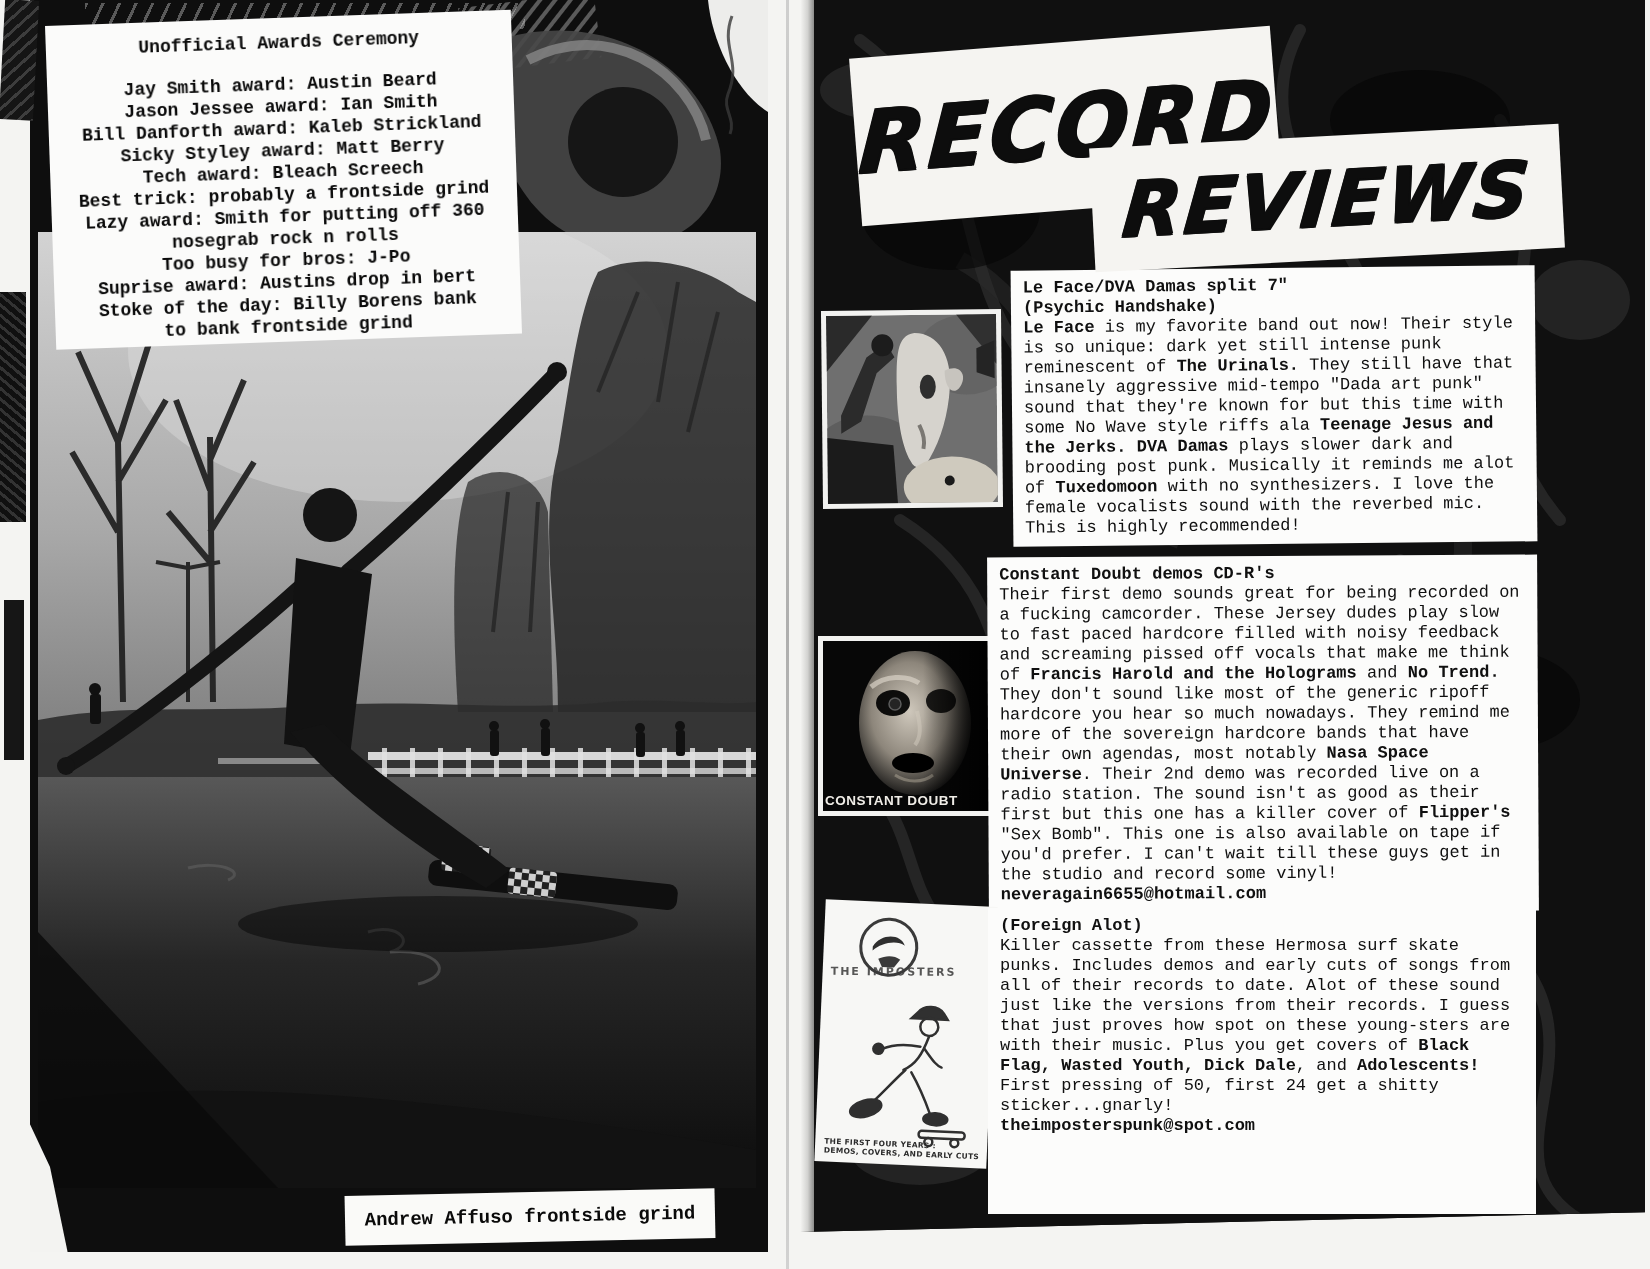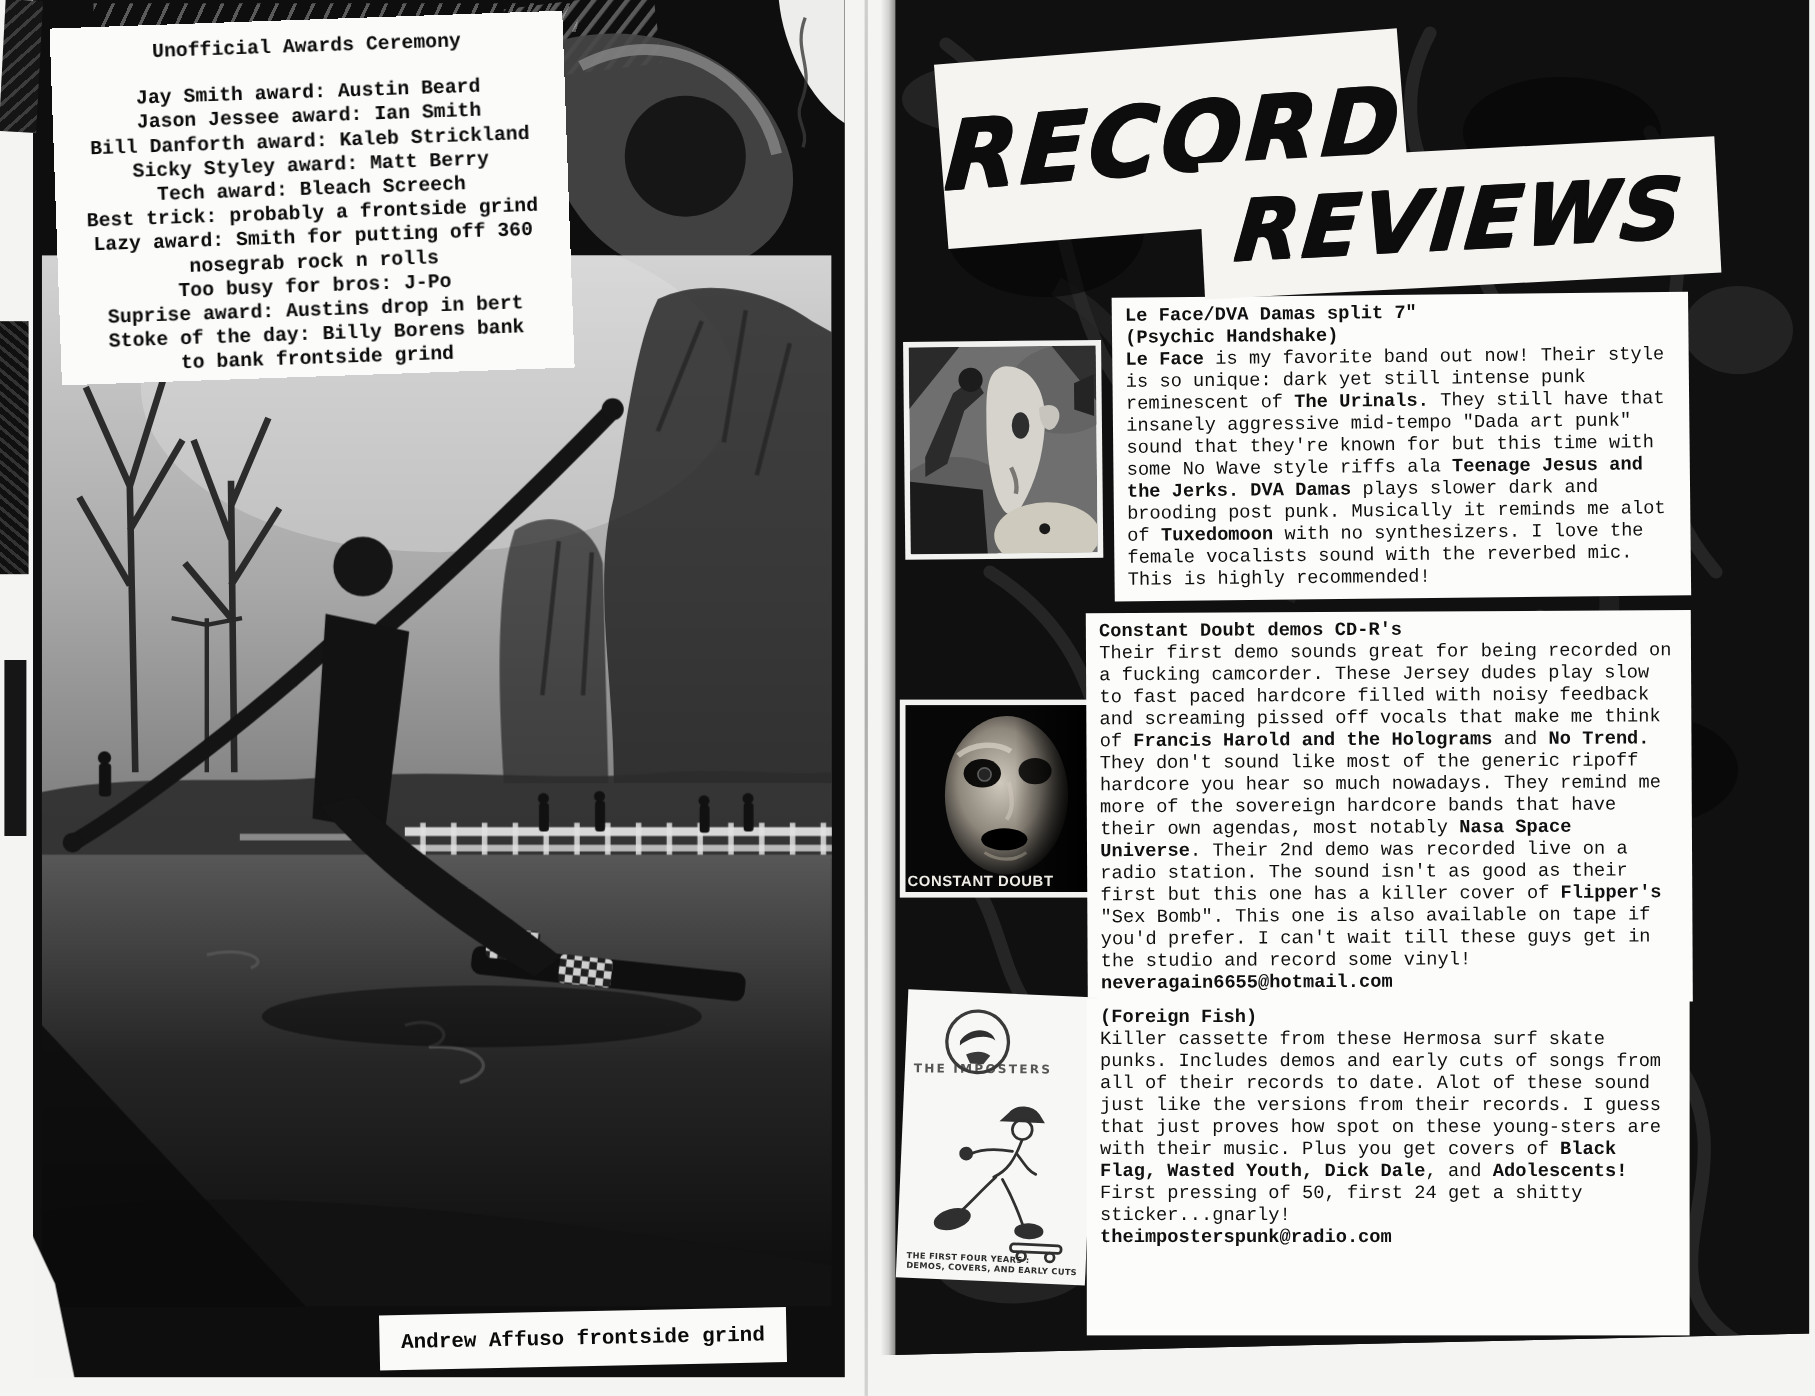--- a/index.html
+++ b/index.html
@@ -338,19 +338,19 @@
           <circle cx="134" cy="233" r="4"></circle>
         </g>
       </svg>
       <div class="scrawl-name">THE IMPOSTERS</div>
       <div class="tape-footer">
         <div>THE FIRST FOUR YEARS :</div>
         <div>DEMOS, COVERS, AND EARLY CUTS</div>
       </div>
     </div>
     <div class="review-box review-3">
-      <div class="review-subtitle">(Foreign Fish)</div>
+      <div class="review-subtitle">(Foreign Alot)</div>
       <div class="review-body"><span>Killer cassette from these Hermosa surf skate punks. Includes demos and early cuts of songs from all of their records to date. Alot of these sound just like the versions from their records. I guess that just proves how spot on these young-sters are with their music. Plus you get covers of </span><b>Black Flag, Wasted Youth, Dick Dale</b><span>, and </span><b>Adolescents!</b><span> First pressing of 50, first 24 get a shitty sticker...gnarly!</span></div>
-      <div class="review-contact">theimposterspunk@radio.com</div>
+      <div class="review-contact">theimposterspunk@spot.com</div>
     </div>
 
   </div>
 </div>
 
 </body></html>

